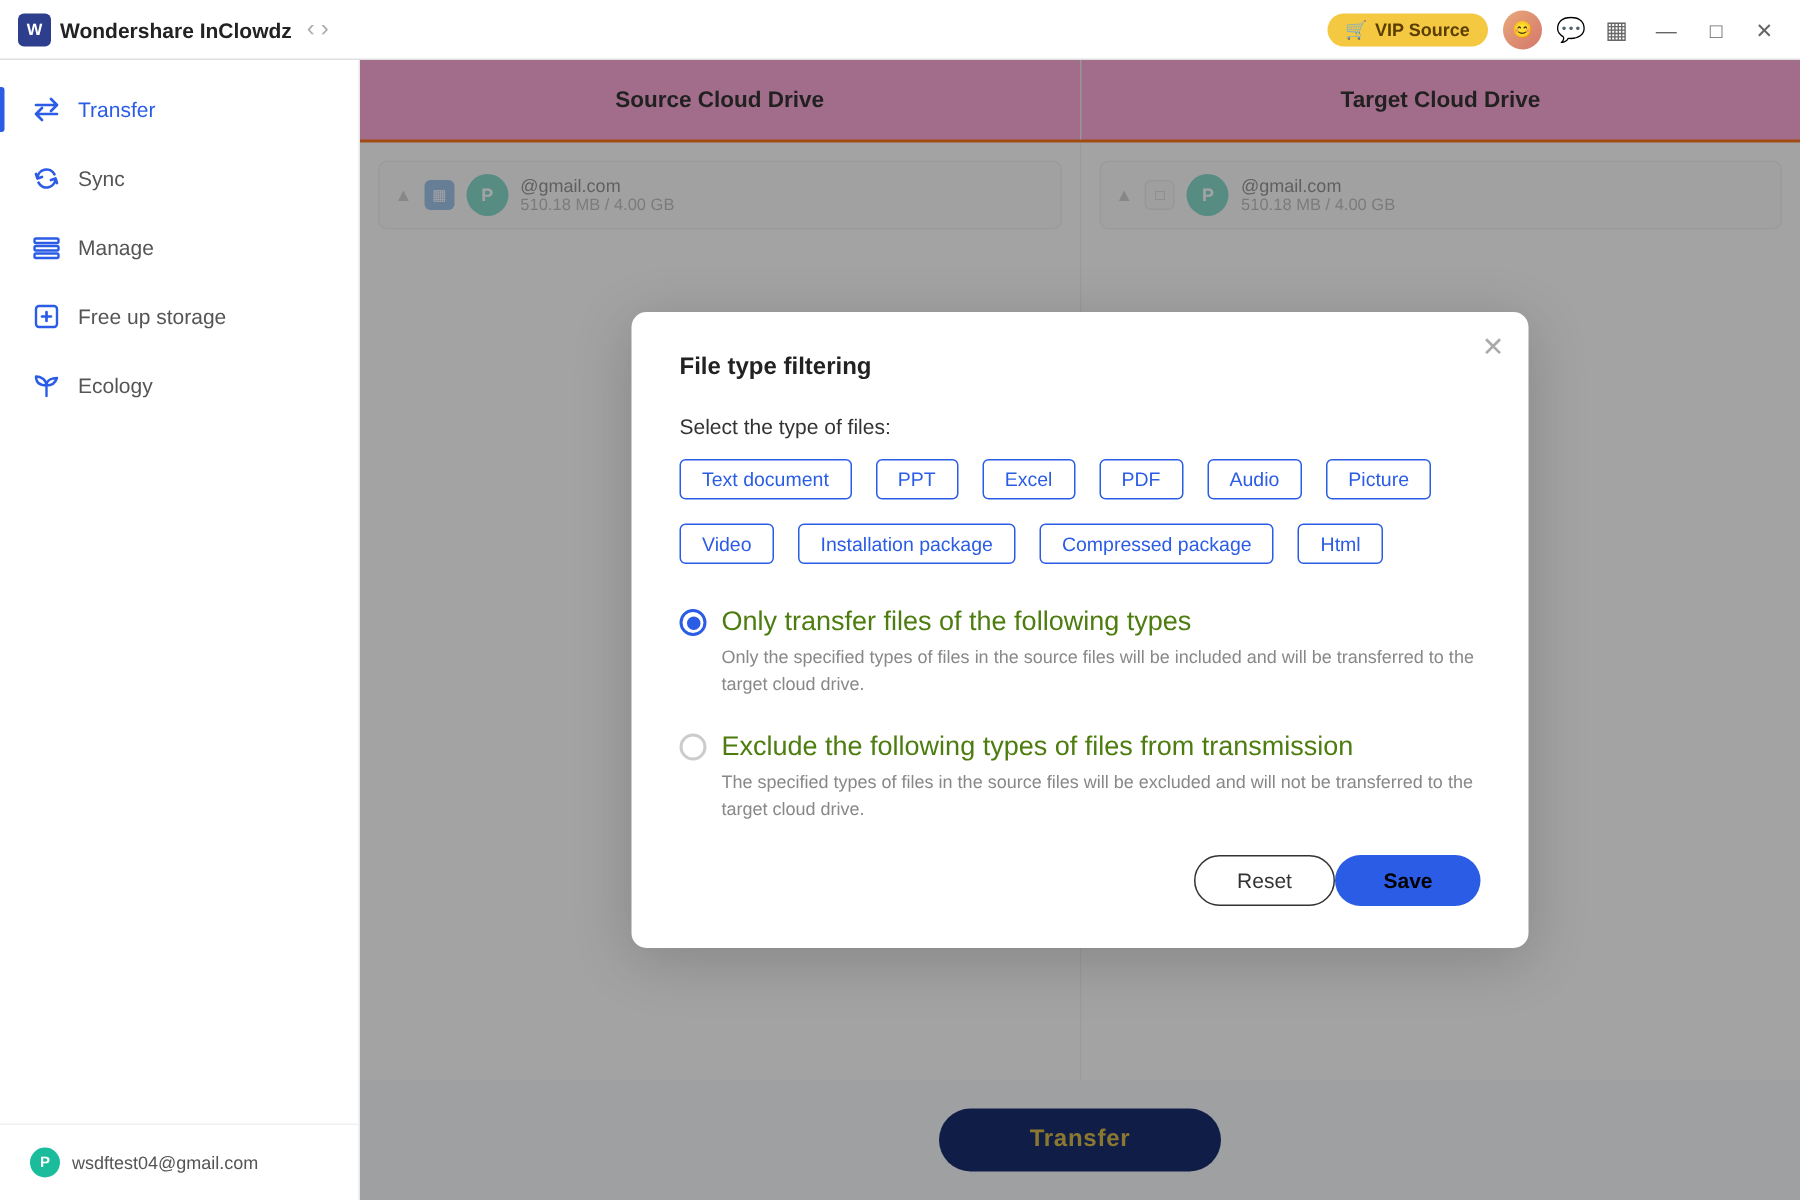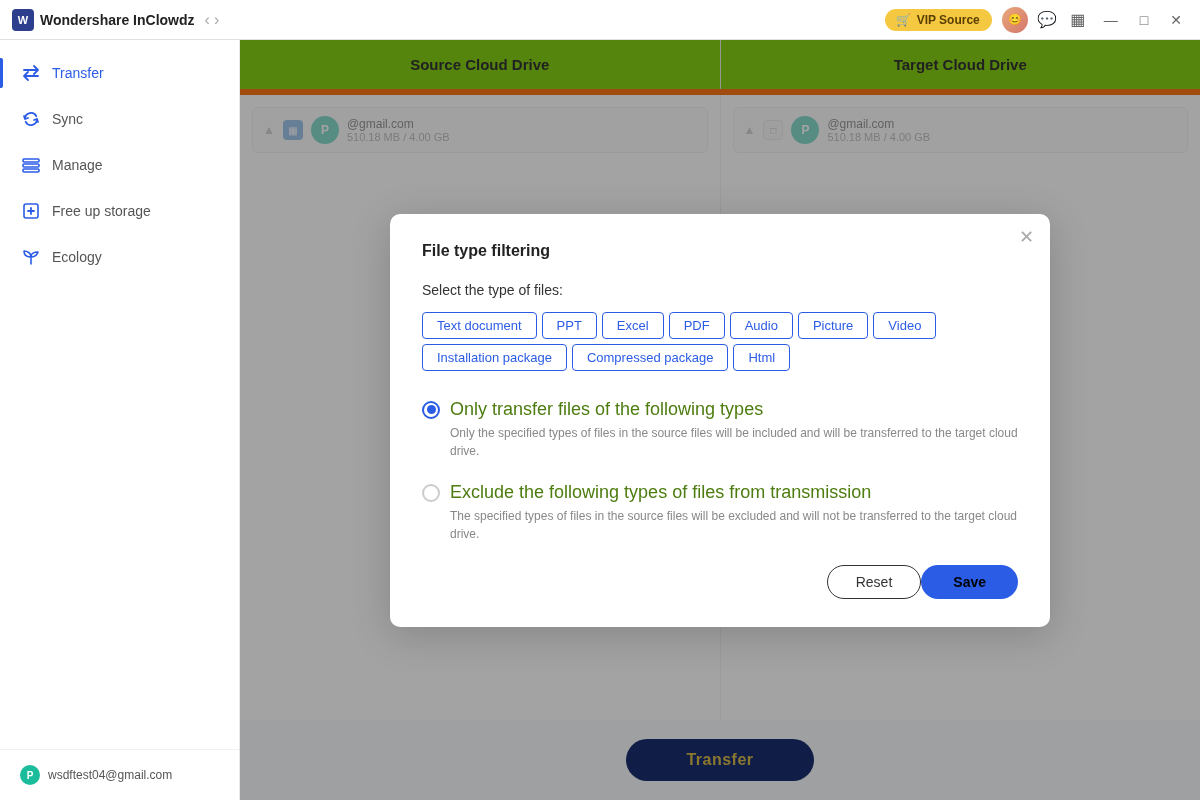--- a/index.html
+++ b/index.html
@@ -93,21 +93,21 @@
     }
     .sidebar-item .icon { width: 22px; height: 22px; display: flex; align-items: center; justify-content: center; }
     .sidebar-bottom { margin-top: auto; padding: 15px 20px; border-top: 1px solid #f0f0f0; }
     .sidebar-account { display: flex; align-items: center; gap: 8px; font-size: 12px; color: #555; }
     .account-dot { width: 20px; height: 20px; border-radius: 50%; background: #1abc9c; display: flex; align-items: center; justify-content: center; color: #fff; font-size: 10px; font-weight: bold; }
 
     
     .main-content { flex: 1; background: #f5f6f8; position: relative; overflow: hidden; }
 
     
-    .cloud-header { display: flex; height: 55px; background: #84cc16; border-bottom: 6px solid #f97316; justify-content: space-between; }
+    .cloud-header { display: flex; height: 55px; background: #f9a8d4; border-bottom: 2px solid #f97316; justify-content: space-between; }
     .cloud-header-section { flex: 1; display: flex; align-items: center; justify-content: center; font-size: 15px; font-weight: 600; color: #333; border-right: 1px solid #e8e8e8; }
     .cloud-header-section:last-child { border-right: none; }
     .cloud-panel { flex: 1; background: #fff; border-right: 1px solid #e8e8e8; padding: 12px; position: relative; }
     .cloud-panel:last-child { border-right: none; }
 
     
     .account-row { display: flex; align-items: center; gap: 8px; padding: 8px 10px; border: 1px solid #e8e8e8; border-radius: 6px; background: #fafafa; margin-bottom: 8px; }
     .cloud-badge { width: 28px; height: 28px; border-radius: 50%; background: #1abc9c; display: flex; align-items: center; justify-content: center; color: #fff; font-size: 12px; font-weight: bold; }
     .account-info { font-size: 11px; color: #888; }
     .account-email { font-size: 12px; color: #333; }
@@ -134,35 +134,35 @@
       z-index: 100;
       display: flex;
       align-items: center;
       justify-content: center;
     }
 
     
     .modal {
       background: #fff;
       border-radius: 10px;
-      width: 660px;
+      width: 598px;
       padding: 28px 32px 28px 32px;
       position: relative;
       box-shadow: 0 8px 40px rgba(0,0,0,0.18);
     }
     .modal-title { font-size: 16px; font-weight: 600; color: #222; margin-bottom: 22px; }
     .modal-close {
       position: absolute; top: 14px; right: 16px;
       font-size: 18px; color: #aaa; cursor: pointer;
       background: none; border: none; line-height: 1;
     }
     .modal-section-label { font-size: 14px; color: #333; margin-bottom: 14px; }
 
     
-    .file-types { display: flex; flex-wrap: wrap; gap: 5px; margin-bottom: 28px; }
+    .file-types { display: flex; flex-wrap: wrap; gap: 16px; margin-bottom: 28px; }
     .file-type-btn {
       border: 1.5px solid #2b5ce6;
       border-radius: 4px;
       background: #fff;
       color: #2b5ce6;
       font-size: 13px;
       padding: 5px 14px;
       cursor: pointer;
     }
 

